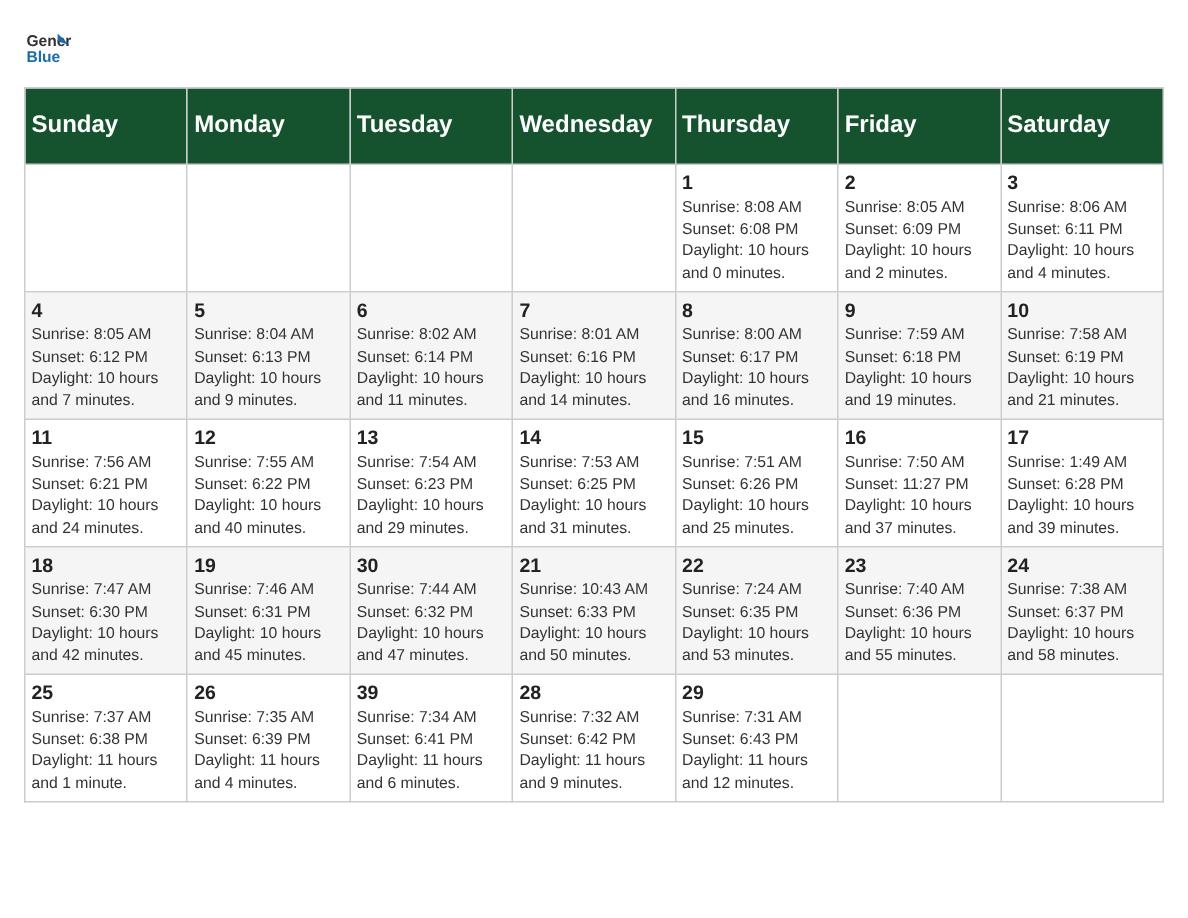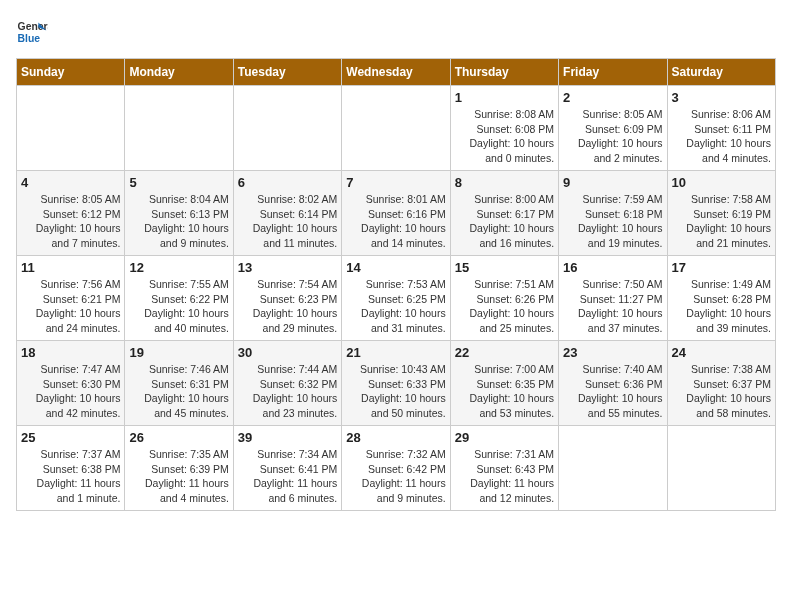--- a/index.html
+++ b/index.html
@@ -36,46 +36,45 @@
     .location {
       font-size: 16px;
       color: #555;
     }
     .calendar {
       width: 100%;
       border-collapse: collapse;
       font-size: 11px;
     }
     .calendar th {
-      background: #a16207;
+      background: #14532d;
       color: white;
-      padding: 6px 4px;
+      padding: 16px 4px;
       text-align: left;
-      font-size: 12px;
+      font-size: 16px;
       font-weight: bold;
       border: 1px solid #ccc;
     }
     .calendar td {
       border: 1px solid #ccc;
       vertical-align: top;
       padding: 4px;
       width: calc(100%/7);
       height: 85px;
     }
     .day-number {
       font-weight: bold;
       font-size: 13px;
       margin-bottom: 2px;
       color: #222;
     }
     .day-info {
       color: #333;
       font-size: 10.5px;
       line-height: 1.4;
-      text-align: right;
     }
     .empty-cell {
       background: #f9f9f9;
     }
     tr:nth-child(odd) td {
       background: #fff;
     }
     tr:nth-child(even) td {
       background: #f5f5f5;
     }
@@ -271,35 +270,35 @@
             <div>Sunrise: 7:46 AM</div>
             <div>Sunset: 6:31 PM</div>
             <div>Daylight: 10 hours and 45 minutes.</div>
           </div>
         </td>
         <td>
           <div class="day-number">30</div>
           <div class="day-info">
             <div>Sunrise: 7:44 AM</div>
             <div>Sunset: 6:32 PM</div>
-            <div>Daylight: 10 hours and 23 minutes.</div>
+            <div>Daylight: 10 hours and 47 minutes.</div>
           </div>
         </td>
         <td>
           <div class="day-number">21</div>
           <div class="day-info">
             <div>Sunrise: 10:43 AM</div>
             <div>Sunset: 6:33 PM</div>
             <div>Daylight: 10 hours and 50 minutes.</div>
           </div>
         </td>
         <td>
           <div class="day-number">22</div>
           <div class="day-info">
-            <div>Sunrise: 7:00 AM</div>
+            <div>Sunrise: 7:24 AM</div>
             <div>Sunset: 6:35 PM</div>
             <div>Daylight: 10 hours and 53 minutes.</div>
           </div>
         </td>
         <td>
           <div class="day-number">23</div>
           <div class="day-info">
             <div>Sunrise: 7:40 AM</div>
             <div>Sunset: 6:36 PM</div>
             <div>Daylight: 10 hours and 55 minutes.</div>

